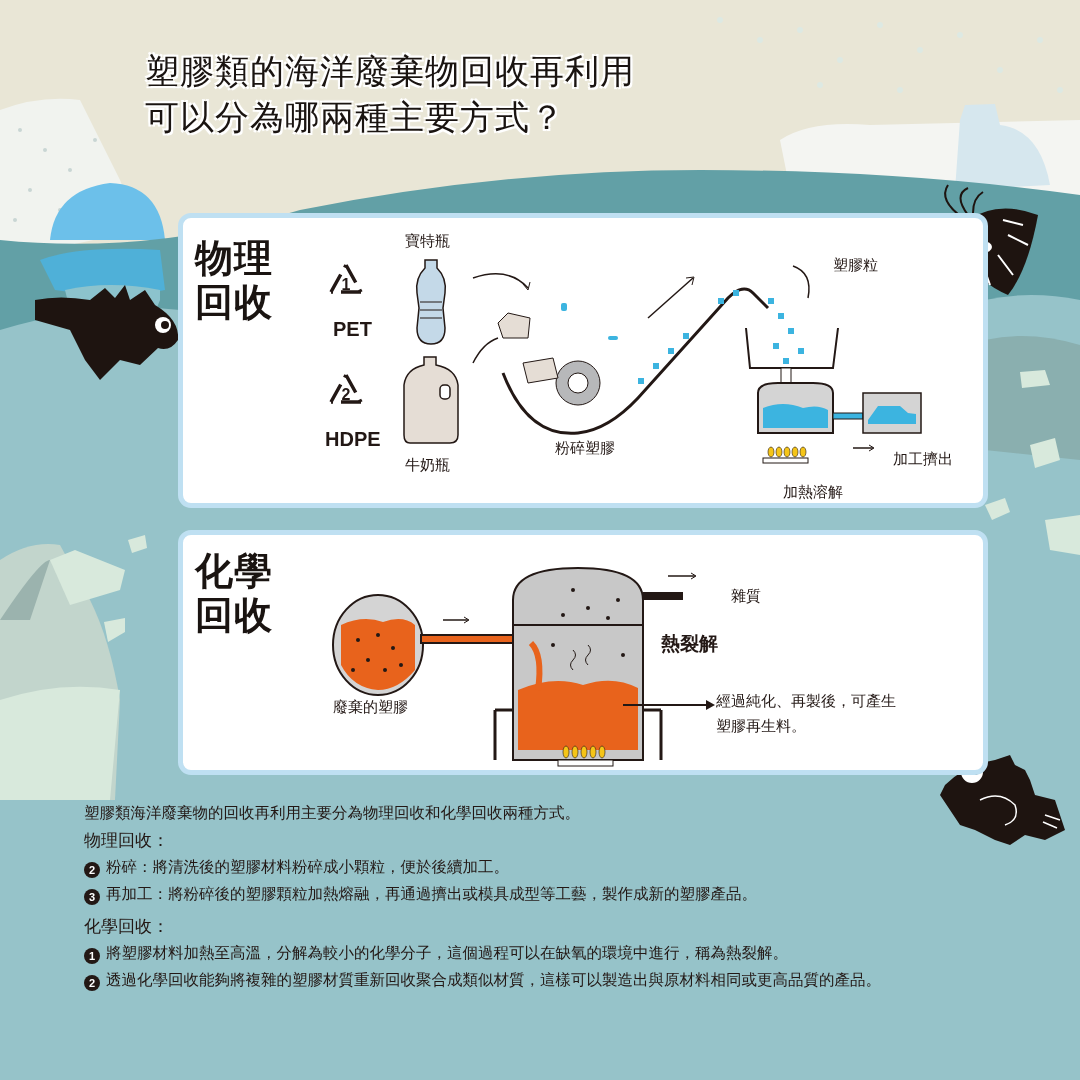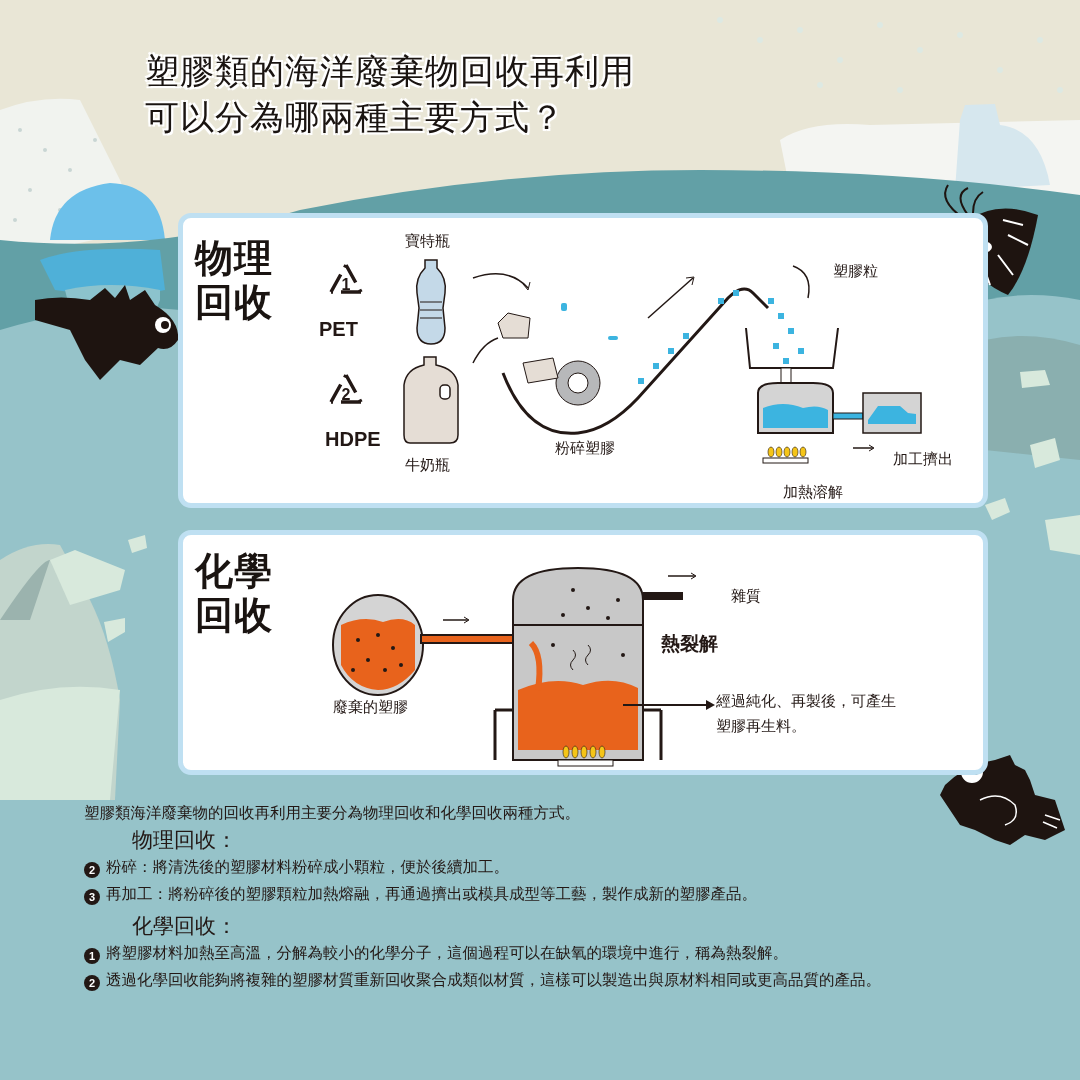--- a/index.html
+++ b/index.html
@@ -10,21 +10,21 @@
   .panel { position: absolute; background: #fff; border: 5px solid #bfe0f2; border-radius: 13px; }
   .panel-1 { left: 178px; top: 213px; width: 810px; height: 295px; }
   .panel-2 { left: 178px; top: 530px; width: 810px; height: 245px; }
   .panel-heading { position: absolute; font-size: 38px; font-weight: bold; line-height: 44px; color: #1a1411; letter-spacing: 1px; }
   .lbl { position: absolute; font-size: 15px; color: #231815; white-space: nowrap; }
   .lbl-b { position: absolute; font-size: 19px; font-weight: bold; color: #231815; white-space: nowrap; }
   .code { position: absolute; font-family: "Liberation Sans", sans-serif; font-weight: bold; font-size: 20px; color: #231815; }
   svg.ill { position: absolute; overflow: visible; }
   .body-text { position: absolute; left: 84px; top: 800px; width: 960px; font-size: 15.5px; color: #231815; }
   .body-text p { line-height: 27px; white-space: nowrap; }
-  .body-text .h { font-size: 21px; margin-top: 0; margin-left: 48px; }
+  .body-text .h { font-size: 17px; margin-top: 0; }
   .body-text .gap { margin-top: 5px; }
   .num { display: inline-block; width: 16px; height: 16px; border-radius: 50%; background: #231815; color: #fff; font-size: 11px; line-height: 16px; text-align: center; font-weight: bold; margin-right: 6px; vertical-align: -2px; font-family: "Liberation Sans", sans-serif; }
 </style>
 </head>
 <body>
 
 <svg class="bg" width="1080" height="1080" viewBox="0 0 1080 1080">
   <rect x="0" y="0" width="1080" height="1080" fill="#96c3c9"></rect>
   <rect x="0" y="0" width="1080" height="260" fill="#e9e6d6"></rect>
 
@@ -112,21 +112,21 @@
 <div class="panel panel-1">
   <div class="panel-heading" style="left:12px;top:18px;">
     <span>物理</span><br>
     <span>回收</span>
   </div>
 
   <svg class="ill" style="left:138px;top:42px" width="50" height="50" viewBox="0 0 50 50">
     <path d="M25 5 L40 32 M40 32 L10 32 M10 32 L25 5" stroke="#231815" stroke-width="3.5" fill="none" stroke-dasharray="20 8"></path>
     <text x="25" y="30" font-size="16" font-weight="bold" text-anchor="middle" fill="#231815" font-family="Liberation Sans, sans-serif">1</text>
   </svg>
-  <div class="code" style="left:136px;top:100px;text-align:center;">PET</div>
+  <div class="code" style="left:150px;top:100px;text-align:center;">PET</div>
   <svg class="ill" style="left:138px;top:152px" width="50" height="50" viewBox="0 0 50 50">
     <path d="M25 5 L40 32 M40 32 L10 32 M10 32 L25 5" stroke="#231815" stroke-width="3.5" fill="none" stroke-dasharray="20 8"></path>
     <text x="25" y="30" font-size="16" font-weight="bold" text-anchor="middle" fill="#231815" font-family="Liberation Sans, sans-serif">2</text>
   </svg>
   <div class="code" style="left:142px;top:210px;">HDPE</div>
 
   <div class="lbl" style="left:222px;top:14px;">寶特瓶</div>
   <svg class="ill" style="left:228px;top:40px" width="40" height="90" viewBox="0 0 40 90">
     <path d="M14 2 L26 2 L26 10 Q36 20 34 35 L32 50 L34 70 Q34 86 20 86 Q6 86 6 70 L8 50 L6 35 Q4 20 14 10 Z" fill="#c4d9e8" stroke="#231815" stroke-width="1.5"></path>
     <path d="M9 44 L31 44 M9 52 L31 52 M9 60 L31 60" stroke="#231815" stroke-width="1"></path>
@@ -177,21 +177,21 @@
         <ellipse cx="311" cy="194" rx="3" ry="5"></ellipse>
         <ellipse cx="319" cy="194" rx="3" ry="5"></ellipse>
         <ellipse cx="327" cy="194" rx="3" ry="5"></ellipse>
         <ellipse cx="335" cy="194" rx="3" ry="5"></ellipse>
       </g>
     <rect x="295" y="200" width="45" height="5" fill="#fff" stroke="#231815"></rect>
     <path d="M385 190 L405 190" stroke="#231815" stroke-width="1.5"></path>
       <path d="M401 187 L406 190 L401 193" stroke="#231815" fill="none"></path>
   </svg>
   <div class="lbl" style="left:372px;top:221px;">粉碎塑膠</div>
-  <div class="lbl" style="left:650px;top:44px;">塑膠粒</div>
+  <div class="lbl" style="left:650px;top:38px;">塑膠粒</div>
   <div class="lbl" style="left:600px;top:265px;">加熱溶解</div>
   <div class="lbl" style="left:710px;top:232px;">加工擠出</div>
 </div>
 
 <div class="panel panel-2">
   <div class="panel-heading" style="left:12px;top:14px;">
     <span>化學</span><br>
     <span>回收</span>
   </div>
   <svg class="ill" style="left:140px;top:25px" width="440" height="210" viewBox="0 0 440 210">

